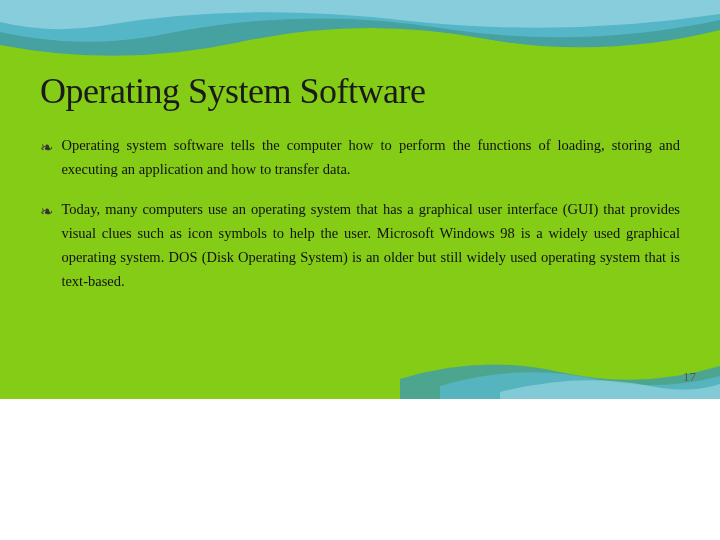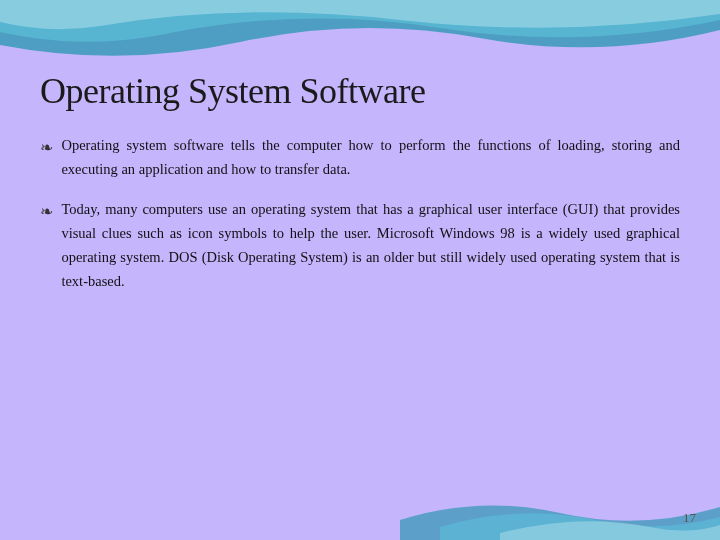--- a/index.html
+++ b/index.html
@@ -12,22 +12,22 @@
       width: 720px;
       height: 540px;
       overflow: hidden;
       background: #fff;
       font-family: 'Georgia', serif;
       position: relative;
     }
 
     .slide-container {
       width: 720px;
-      height: 540px;
-      background: #c4b5fd;
+      height: 399px;
+      background: #84cc16;
       position: relative;
       overflow: hidden;
     }
 
     .slide-content {
       position: relative;
       z-index: 10;
       padding: 70px 40px 30px 40px;
     }
 

